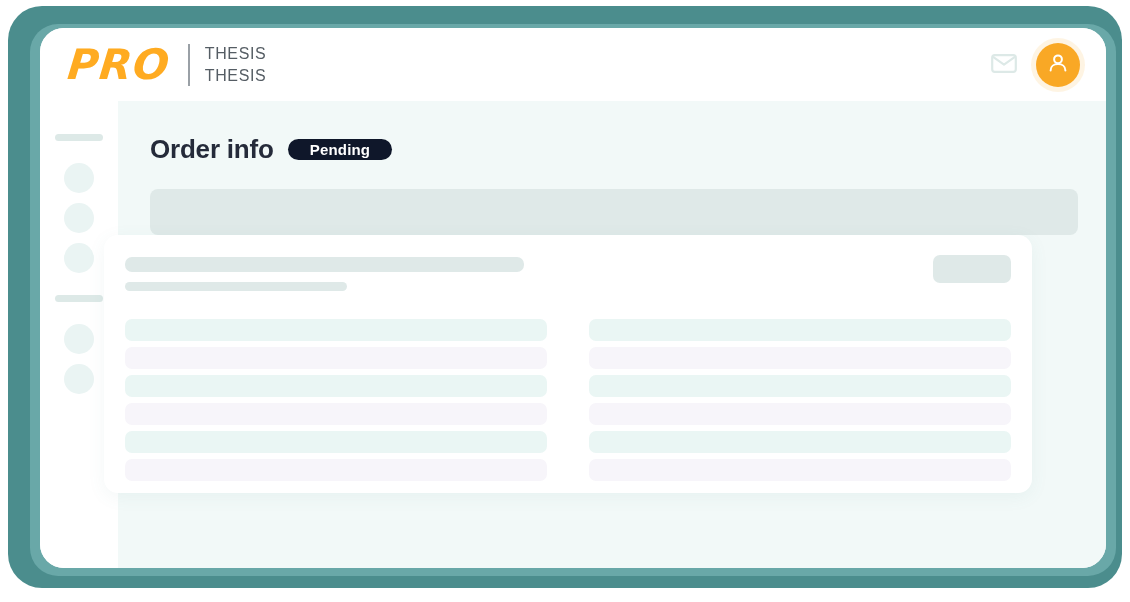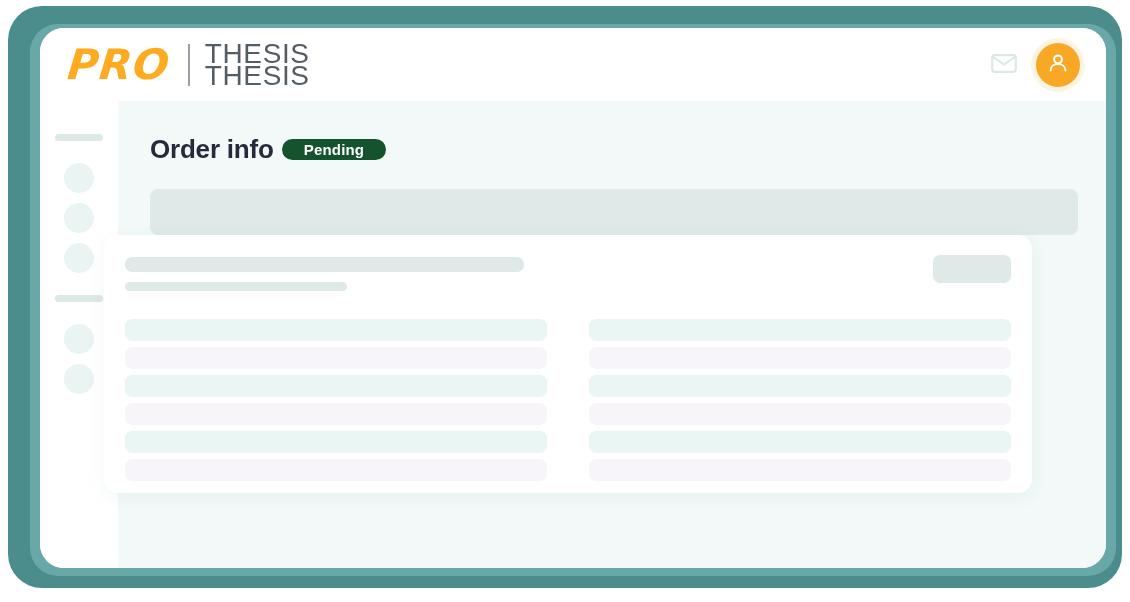--- a/index.html
+++ b/index.html
@@ -80,21 +80,21 @@
     width: 2px;
     height: 42px;
     background: #9aa0a6;
     margin: 0 15px 0 18px;
   }
   #logo-words {
     display: flex;
     flex-direction: column;
     justify-content: center;
     font-family: "Liberation Sans", sans-serif;
-    font-size: 28px;
+    font-size: 16px;
     line-height: 22px;
     letter-spacing: 0.6px;
     color: #555d64;
   }
 
   #header-actions {
     position: absolute;
     right: 26px;
     top: 16px;
     display: flex;
@@ -150,31 +150,31 @@
     width: 988px;
     height: 467px;
     background: #f2f9f8;
     padding: 30px 0 0 32px;
   }
 
   
   #title-row {
     display: flex;
     align-items: center;
-    gap: 8px;
+    gap: 14px;
     height: 36px;
   }
   #page-title {
     font-size: 26px;
     font-weight: 700;
     color: #252b3a;
     letter-spacing: -0.2px;
   }
   #status-badge {
-    background: #14532d;
+    background: #0f172a;
     color: #ffffff;
     font-size: 15px;
     font-weight: 600;
     border-radius: 16px;
     padding: 2px 22px;
     letter-spacing: 0.2px;
     cursor: pointer;
   }
 
   

